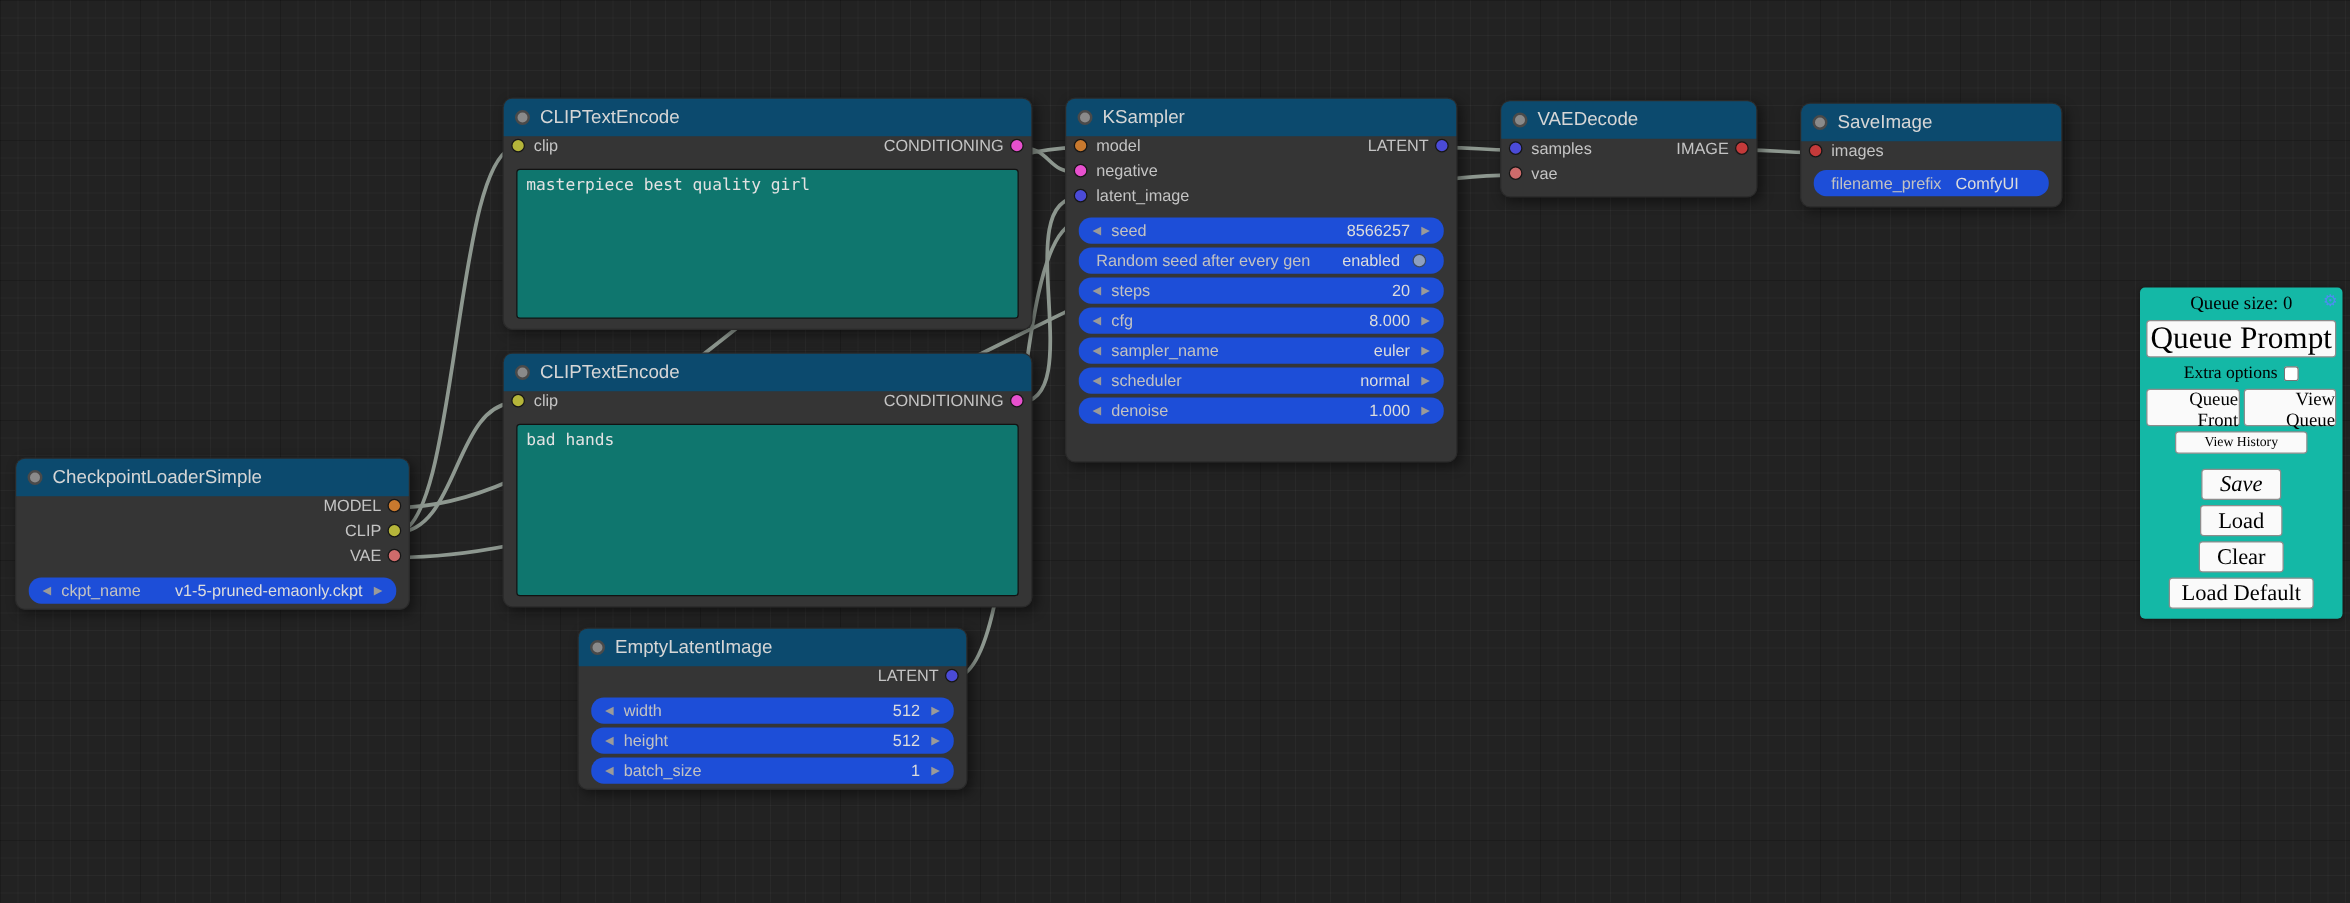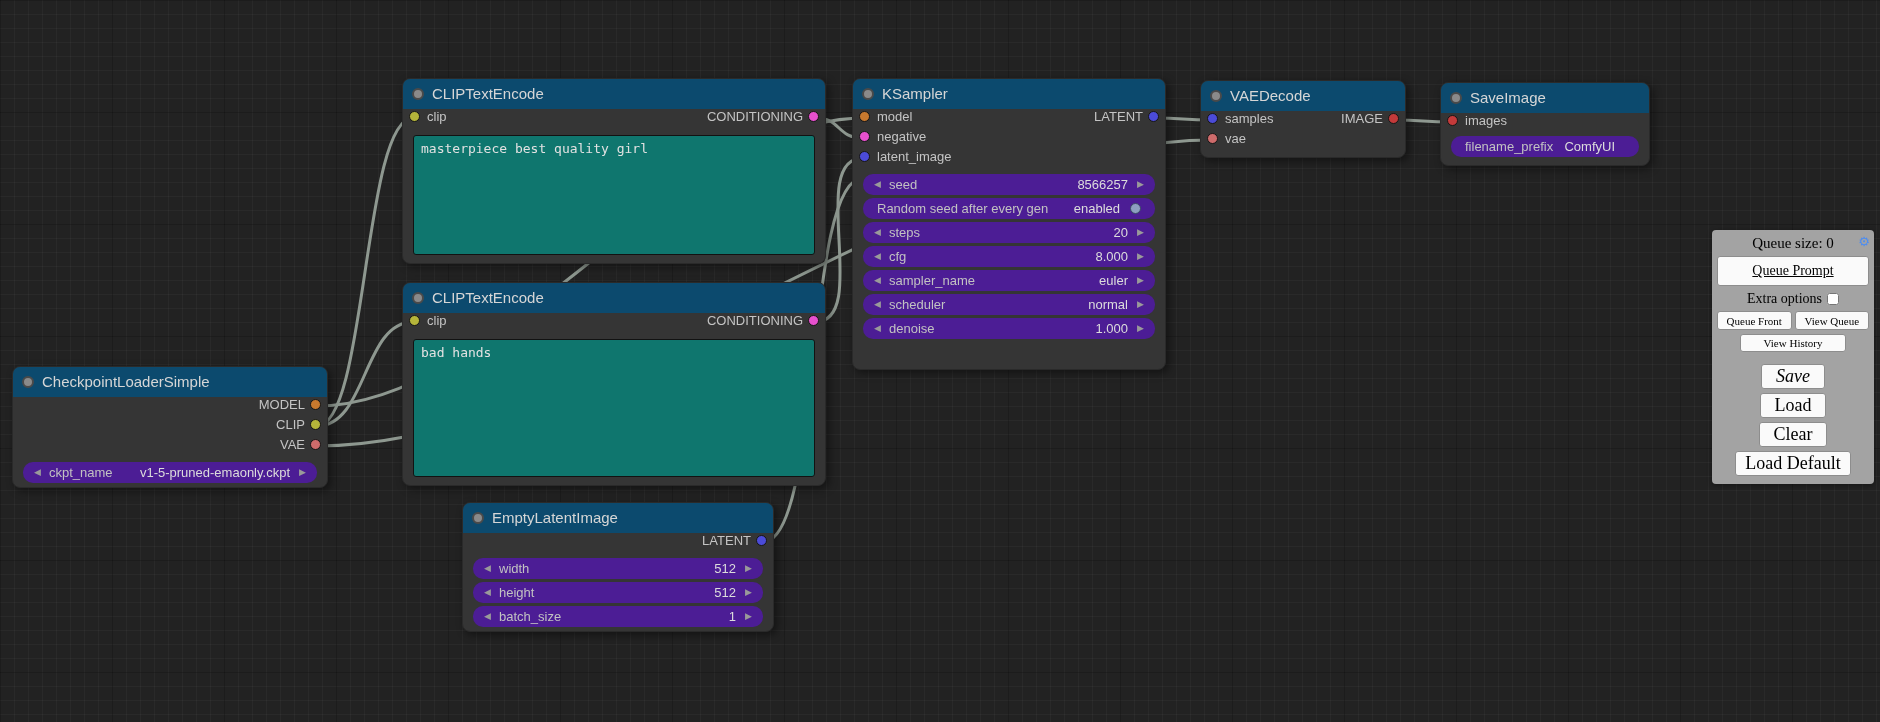--- a/index.html
+++ b/index.html
@@ -46,21 +46,21 @@
   .pdot{ width:11px; height:11px; border-radius:50%; border:1px solid #161616; flex:0 0 auto; cursor:crosshair; }
   .c-model { background:#C8792E; }
   .c-clip  { background:#B5B53A; }
   .c-vae   { background:#CE6B6B; }
   .c-cond  { background:#E750CE; }
   .c-latent{ background:#4B4BD8; }
   .c-image { background:#C43A3A; }
 
   .widget{
     height:21px; margin:3px 10px;
-    background:#4c1d95; border-radius:10px;
+    background:#1d4ed8; border-radius:10px;
     display:flex; align-items:center;
     padding:0 9px; font-size:13px; color:#c2c2c2;
     white-space:nowrap; overflow:hidden;
   }
   .widget .wlabel{ margin-left:6px; }
   .widget .wval{ margin-left:auto; margin-right:7px; color:#dcdcdc; }
   .widget.plain{ padding:0 14px; }
   .widget.plain .wval{ margin-right:10px; }
   .arrL,.arrR{ width:11px; color:#9a9a9a; font-size:9px; line-height:21px; cursor:pointer; flex:0 0 auto; text-align:center; }
   .arrL::before{ content:"\25C0"; }
@@ -85,41 +85,41 @@
   #n-clip-n .ntext{ height:138px; }
   #n-ksamp  { left:852px;  top:78px;  width:314px; height:292px; }
   #n-vae    { left:1200px; top:80px;  width:206px; height:78px;  }
   #n-save   { left:1440px; top:82px;  width:210px; height:84px;  }
   #n-latent { left:462px;  top:502px; width:312px; height:130px; }
 
   
   .menu{
     position:absolute; z-index:3;
     left:1712px; top:230px; width:162px;
-    background:#a3a3a3; color:#000;
+    background:#14b8a6; color:#000;
     border-radius:4px;
     box-shadow:0 1px 5px rgba(0,0,0,.4);
     padding:4px 5px 8px 5px;
     display:flex; flex-direction:column; align-items:center; gap:4px;
     font-family:"Liberation Serif", serif;
     text-align:center;
   }
   .menu-header{ position:relative; width:100%; font-size:15px; line-height:18px; }
   .gear{ position:absolute; right:-1px; top:-1px; font-size:13px; color:#4d8df0; cursor:pointer; font-family:"DejaVu Sans",sans-serif; }
   .gear::before{ content:"\2699"; }
   .menu button{
     font-family:"Liberation Serif", serif;
     background:#fafafa; border:1px solid #8d8d8d; border-radius:3px;
     color:#000; cursor:pointer;
   }
-  .btn-queue-prompt{ width:100%; height:30px; font-size:14px;text-decoration:underline; }
+  .btn-queue-prompt{ width:100%; height:30px; font-size:25px; }
   .extra-row{ display:flex; align-items:center; justify-content:center; gap:5px; font-size:14px; height:17px; }
   .extra-row input{ width:12px; height:12px; cursor:pointer; }
   .qrow{ display:flex; gap:3px; width:100%; }
-  .qrow button{ flex:1 1 0; font-size:11px; height:19px; }
+  .qrow button{ flex:1 1 0; font-size:15px; height:30px;text-align:right; }
   .btn-history{ width:106px; font-size:11px; height:18px; }
   .btn-mid{ font-size:18px; padding:1px 14px; }
   .btn-save{ margin-top:8px;font-style:italic; }
   .btn-wide{ font-size:18px; padding:1px 9px; }
 </style>
 </head>
 <body>
 
 <svg id="wires" width="1880" height="722" viewBox="0 0 1880 722">
   <g fill="none" stroke="#9aa59c" stroke-width="3" stroke-linecap="round" opacity="0.9">

